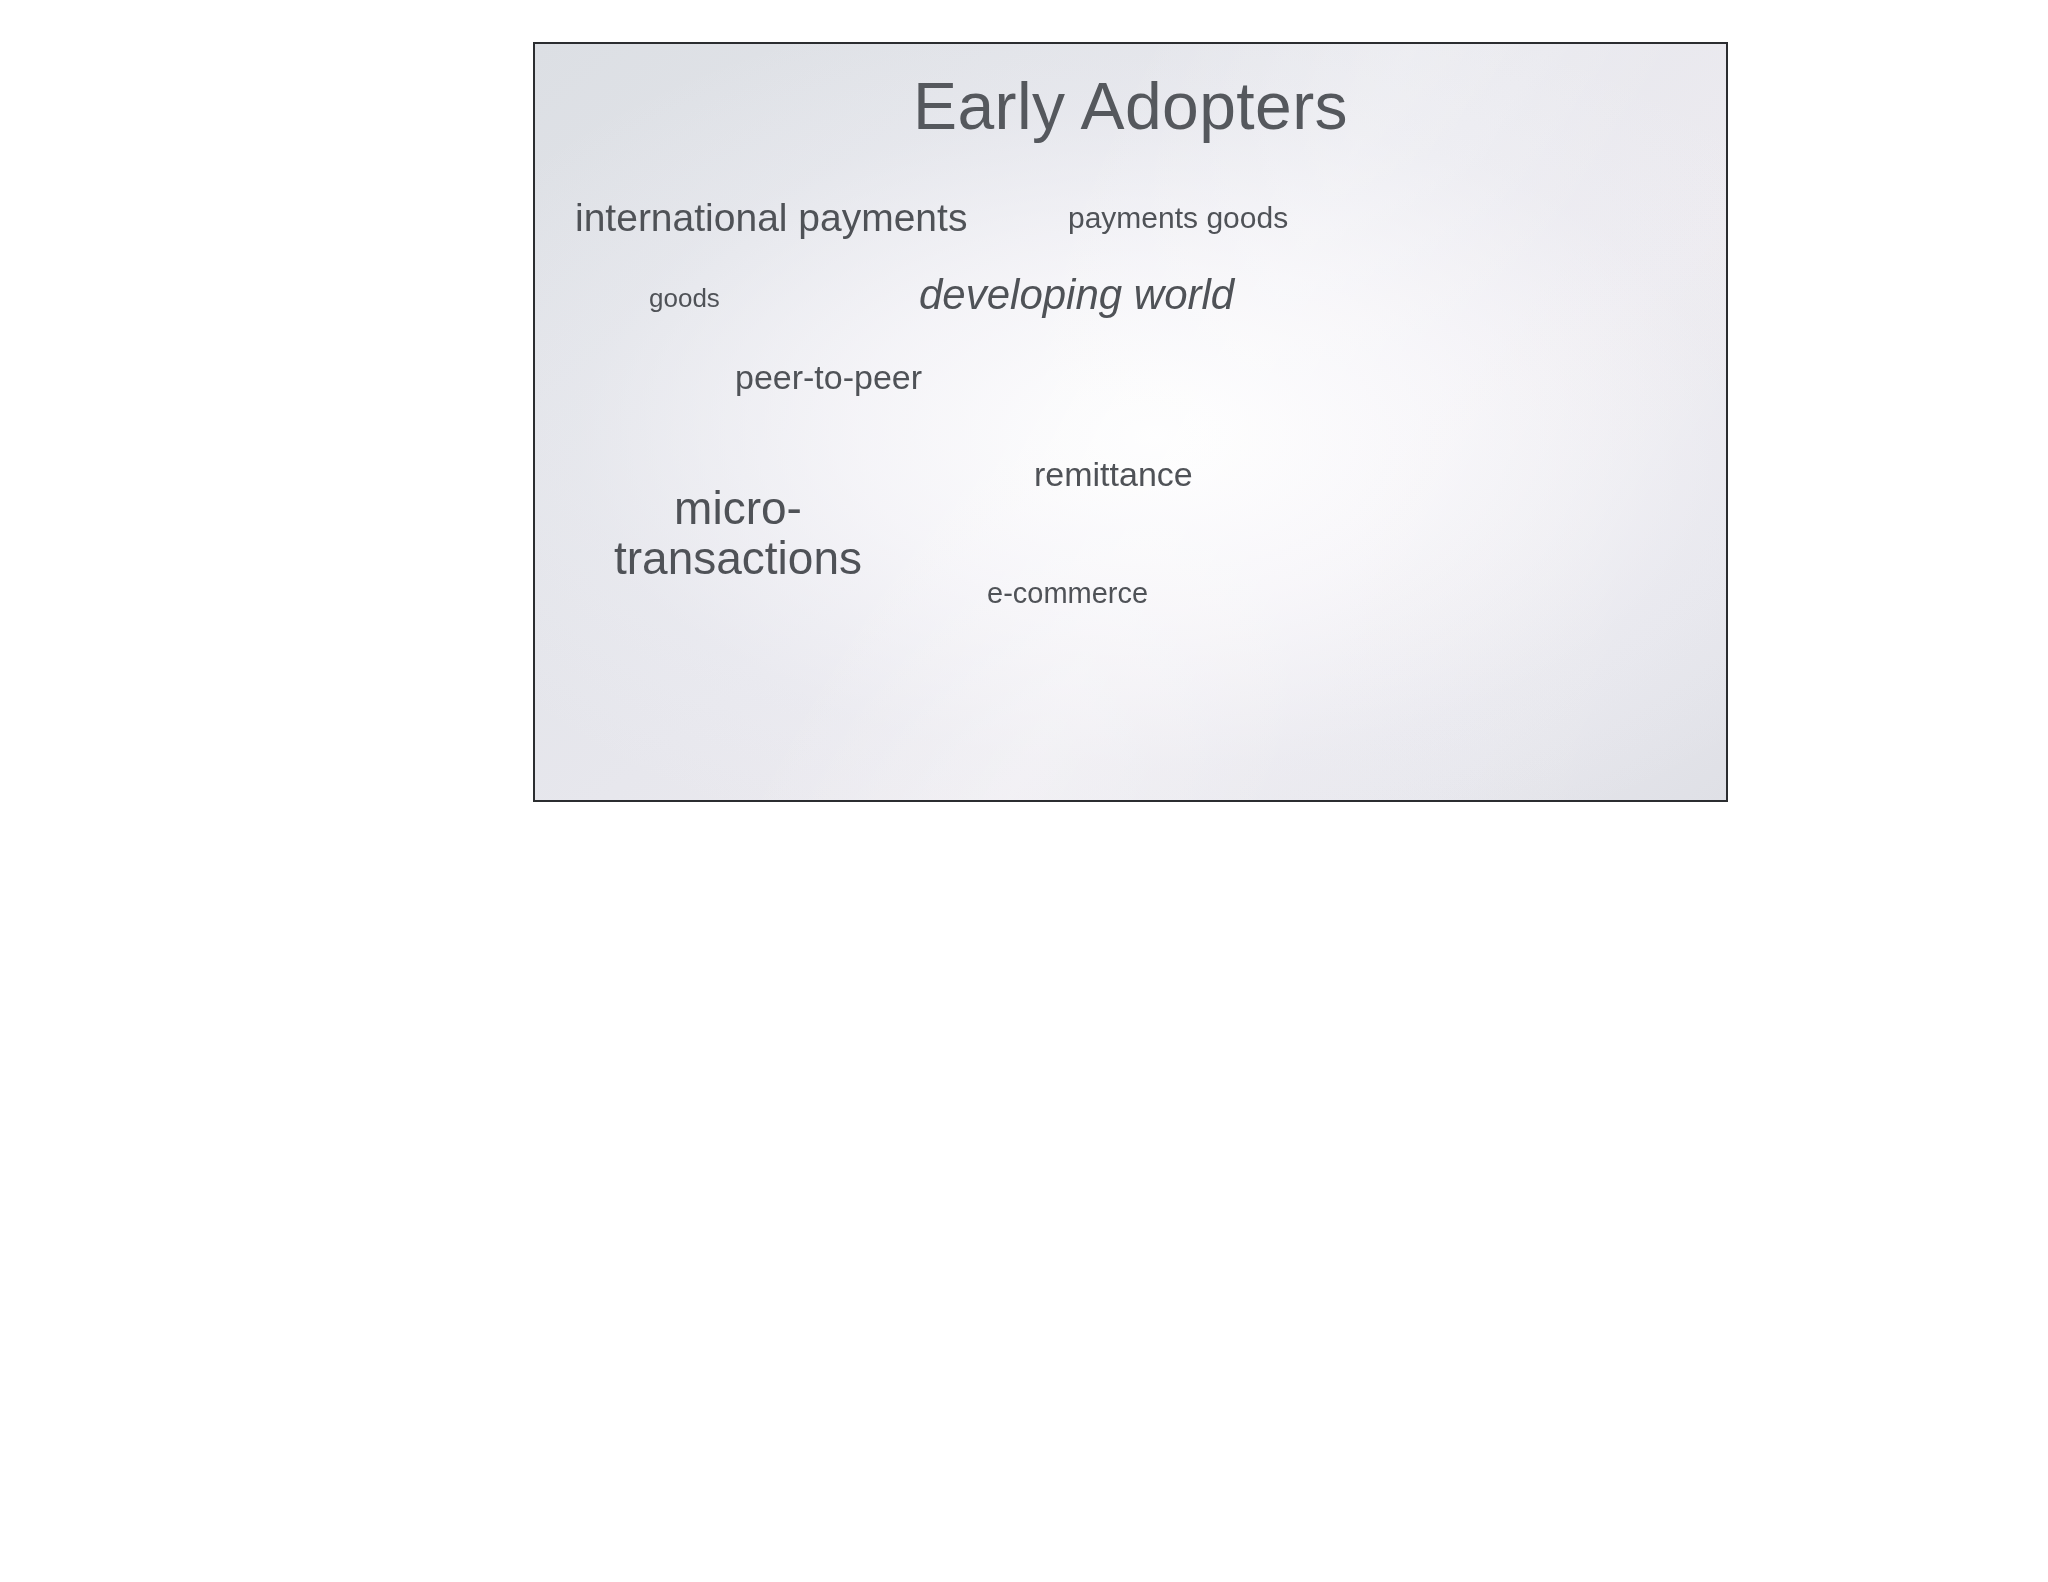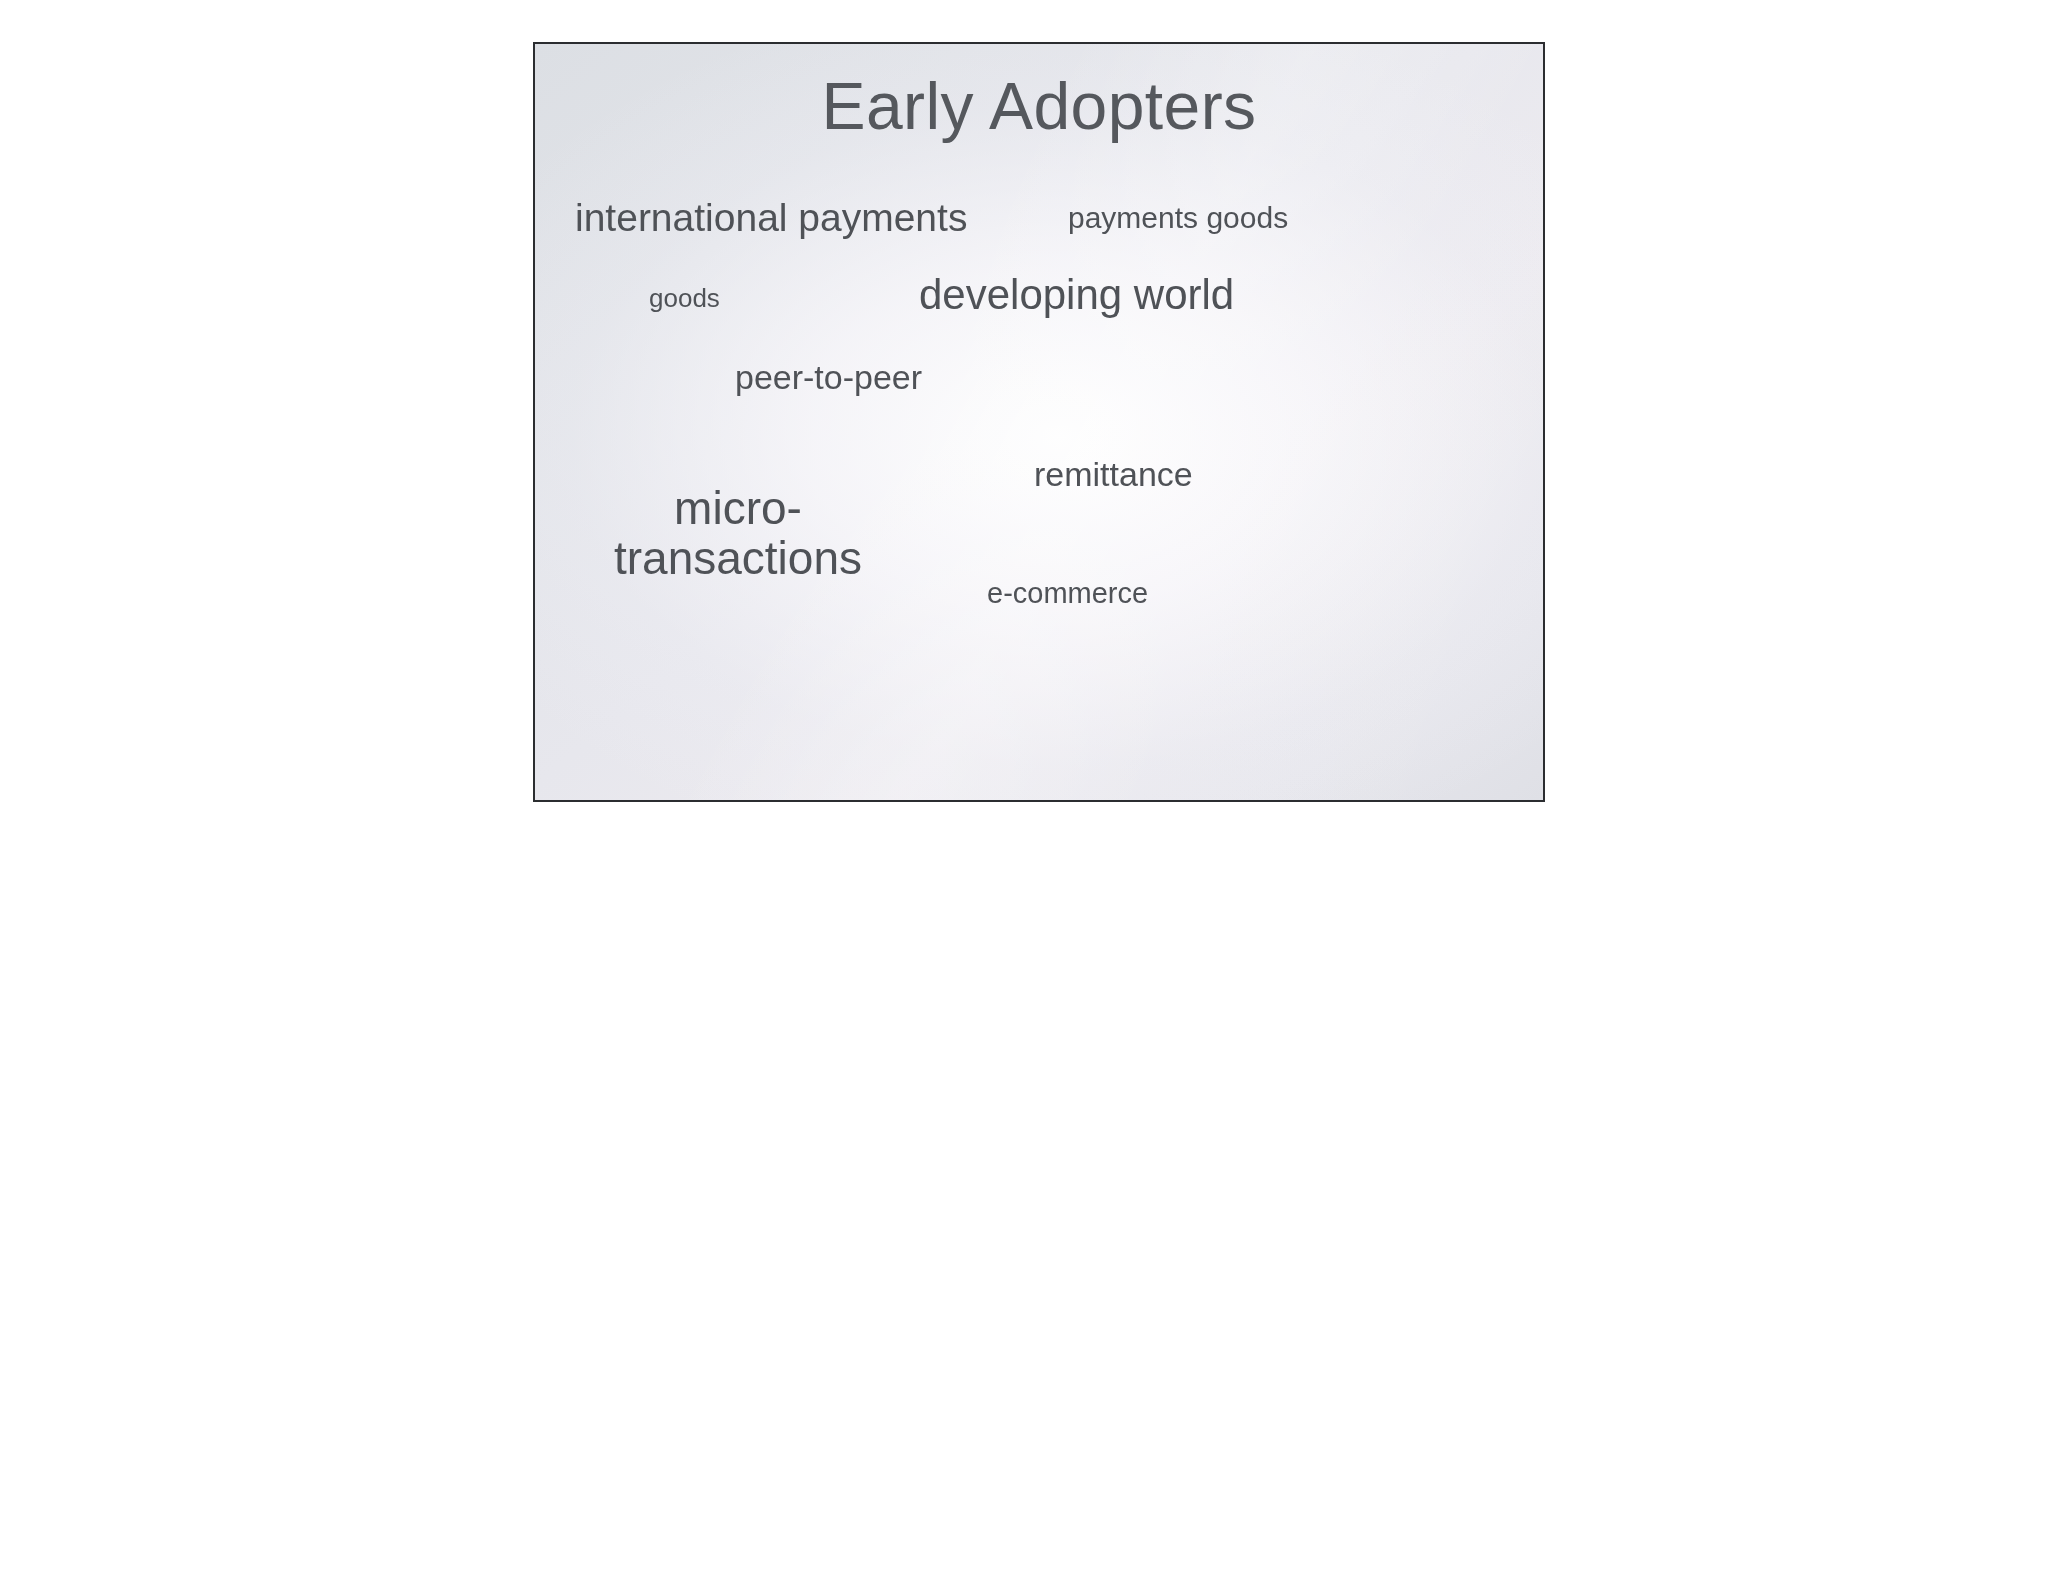--- a/index.html
+++ b/index.html
@@ -13,21 +13,21 @@
     position: relative;
     font-family: "Liberation Sans", sans-serif;
     overflow: hidden;
   }
 
   
   #slide-frame {
     position: absolute;
     left: 533px;
     top: 42px;
-    width: 1012px;
+    width: 1195px;
     height: 760px;
     box-sizing: border-box;
     border: 2px solid #2b2d30;
     background:
       radial-gradient(ellipse 78% 70% at 52% 52%,
           rgba(255,255,255,0.95) 0%,
           rgba(250,249,252,0.75) 32%,
           rgba(240,240,246,0.30) 62%,
           rgba(232,233,238,0.0) 85%),
       linear-gradient(142deg,
@@ -88,21 +88,21 @@
   }
   .cloud-word.wrap {
     white-space: normal;
     text-align: center;
     margin-top: 8px;
   }
 
   .w-international-payments { left:  40px; top: 153px; font-size: 39px; }
   .w-virtual-goods          { left: 533px; top: 158px; font-size: 30px; }
   .w-games                  { left: 114px; top: 240px; font-size: 26px; }
-  .w-developing-world       { left: 384px; top: 228px; font-size: 42px; }
+  .w-developing-world       { left: 384px; top: 228px; font-size: 42px; font-style: italic; }
   .w-peer-to-peer           { left: 200px; top: 315px; font-size: 34px; }
   .w-remittance             { left: 478px; top: 412px; font-size: 34px; margin-left: 21px; }
   .w-micro-transactions     { left:  70px; top: 432px; width: 266px; font-size: 46px; }
   .w-e-commerce             { left: 452px; top: 518px; font-size: 29px; margin-top: 16px; }
 </style>
 </head>
 <body>
 
 <div id="page-canvas">
 

